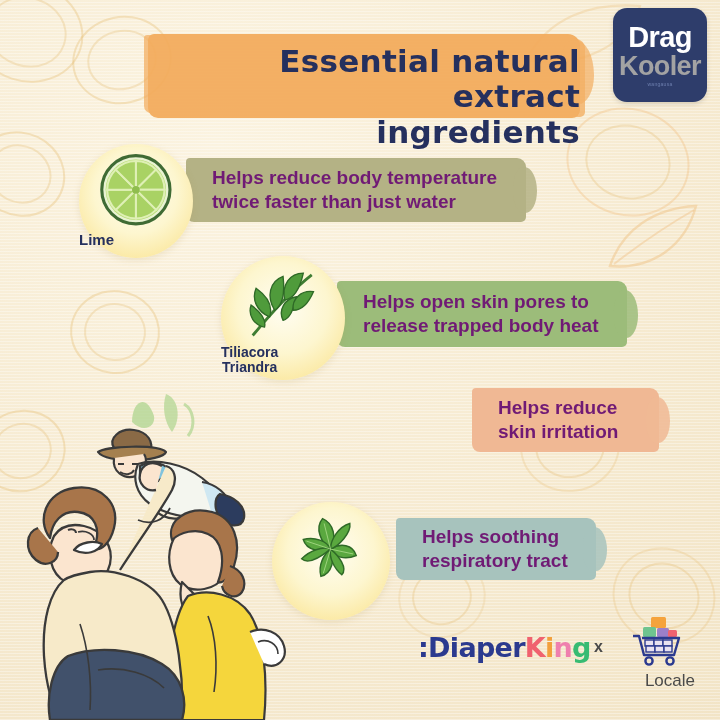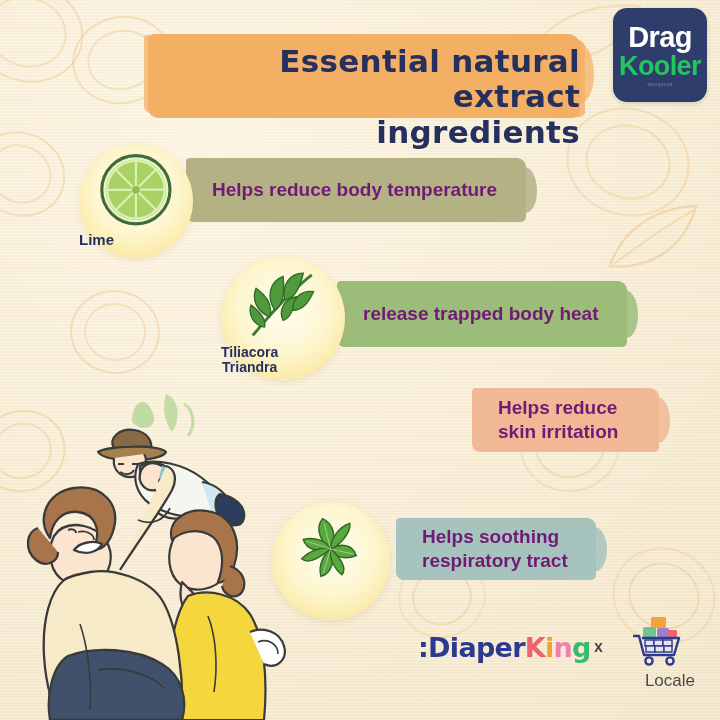--- a/index.html
+++ b/index.html
@@ -55,21 +55,21 @@
   }
   .logo-drag {
     color: #ffffff;
     font-size: 29px;
     font-weight: bold;
     letter-spacing: -0.6px;
     line-height: 1;
     margin-bottom: 1px;
   }
   .logo-kooler {
-    color: #22c55e;
+    color: #a3a3a3;
     font-size: 27px;
     font-weight: bold;
     letter-spacing: -0.6px;
     line-height: 1;
   }
   .logo-tag {
     color: #6d7fae;
     font-size: 5px;
     letter-spacing: 0.3px;
     margin-top: 2px;
@@ -262,20 +262,21 @@
     <div class="title-text">
       <div>Essential natural extract</div>
       <div>ingredients</div>
     </div>
   </div>
 
   <div class="row" style="left:0; top:0; width:720px; height:720px;">
     <div class="stroke" style="left:186px; top:158px; width:340px; height:64px; background:#b4b285;">
       <div class="stroke-text">
         <div>Helps reduce body temperature</div>
+        <div>twice faster than just water</div>
       </div>
     </div>
     <div class="badge" style="left:79px; top:144px; width:114px; height:114px;">
       <div class="badge-art">
         <svg viewBox="0 0 100 100" width="100%" height="100%">
           <circle cx="50" cy="50" r="44" fill="#e9f3d2" stroke="#3f6b34" stroke-width="4"></circle>
           <circle cx="50" cy="50" r="39" fill="#b8dc76"></circle>
           <g stroke="#dff0b6" stroke-width="2.6" fill="#a9d264">
             <path d="M50 50 L50 13 A37 37 0 0 1 76 24 Z"></path>
             <path d="M50 50 L76 24 A37 37 0 0 1 87 50 Z"></path>
@@ -289,20 +290,21 @@
           <circle cx="50" cy="50" r="5" fill="#8fbd4e"></circle>
         </svg>
       </div>
       <div class="badge-label">Lime</div>
     </div>
   </div>
 
   <div class="row" style="left:0; top:0; width:720px; height:720px;">
     <div class="stroke" style="left:337px; top:281px; width:290px; height:66px; background:#9cbc7a;">
       <div class="stroke-text">
+        <div>Helps open skin pores to</div>
         <div>release trapped body heat</div>
       </div>
     </div>
     <div class="badge" style="left:221px; top:256px; width:124px; height:124px;">
       <div class="badge-art">
         <svg viewBox="0 0 100 100" width="100%" height="100%">
           <path d="M14 86 C32 64, 56 36, 84 14" stroke="#3f7d33" stroke-width="3.4" fill="none"></path>
           <g fill="#4f9b3b" stroke="#2f6a27" stroke-width="1.6">
             <path d="M40 56 C30 40, 34 22, 50 16 C52 34, 50 50, 40 56 Z"></path>
             <path d="M52 44 C48 26, 58 12, 74 12 C70 30, 64 42, 52 44 Z"></path>

